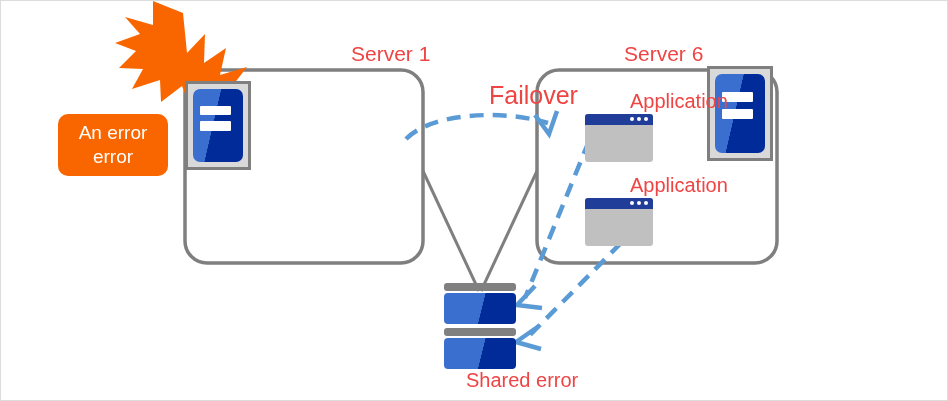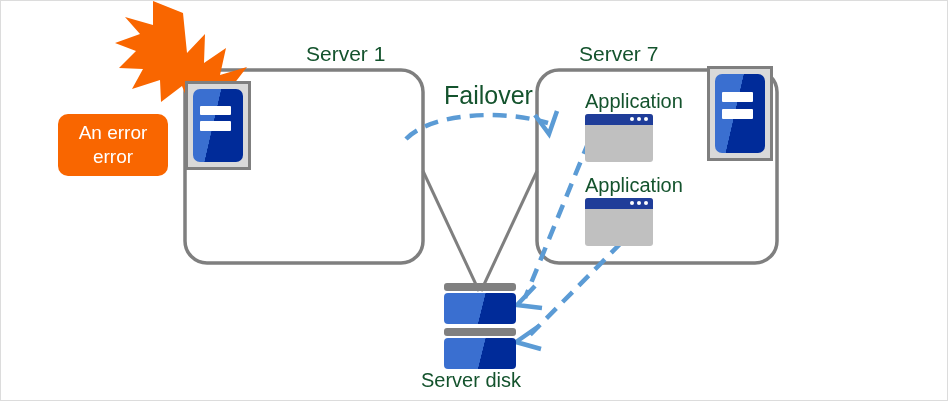--- a/index.html
+++ b/index.html
@@ -26,23 +26,24 @@
     top: 0;
     width: 948px;
     height: 401px;
   }
   .svg-layer { z-index: 1; }
   .html-layer { z-index: 2; }
 
   
   .label {
     position: absolute;
-    color: #14532d;
+    color: #ef4444;
     white-space: nowrap;
     line-height: 1.1;
+    margin-left: 45px;
   }
   .server-title {
     font-size: 21px;
   }
   #server1-title { left: 305px; top: 41px; }
   #server2-title { left: 578px; top: 41px; }
 
   .app-label {
     font-size: 20px;
   }
@@ -197,21 +198,21 @@
     </div>
 
     <div class="label server-title" id="server1-title">Server 1</div>
     <div class="server-icon" id="server1-icon">
       <div class="chassis">
         <div class="bar b1"></div>
         <div class="bar b2"></div>
       </div>
     </div>
 
-    <div class="label server-title" id="server2-title">Server 7</div>
+    <div class="label server-title" id="server2-title">Server 6</div>
     <div class="server-icon" id="server2-icon">
       <div class="chassis">
         <div class="bar b1"></div>
         <div class="bar b2"></div>
       </div>
     </div>
 
     <div class="label app-label" id="app1-label">Application</div>
     <div class="app-icon" id="app1-icon">
       <div class="titlebar">
@@ -239,16 +240,16 @@
     <div id="disk-stack">
       <div class="disk-unit">
         <div class="cap"></div>
         <div class="body"></div>
       </div>
       <div class="disk-unit">
         <div class="cap"></div>
         <div class="body"></div>
       </div>
     </div>
-    <div class="label" id="shareddisk-label">Server disk</div>
+    <div class="label" id="shareddisk-label">Shared error</div>
 
   </div>
 </div>
 
 </body></html>

